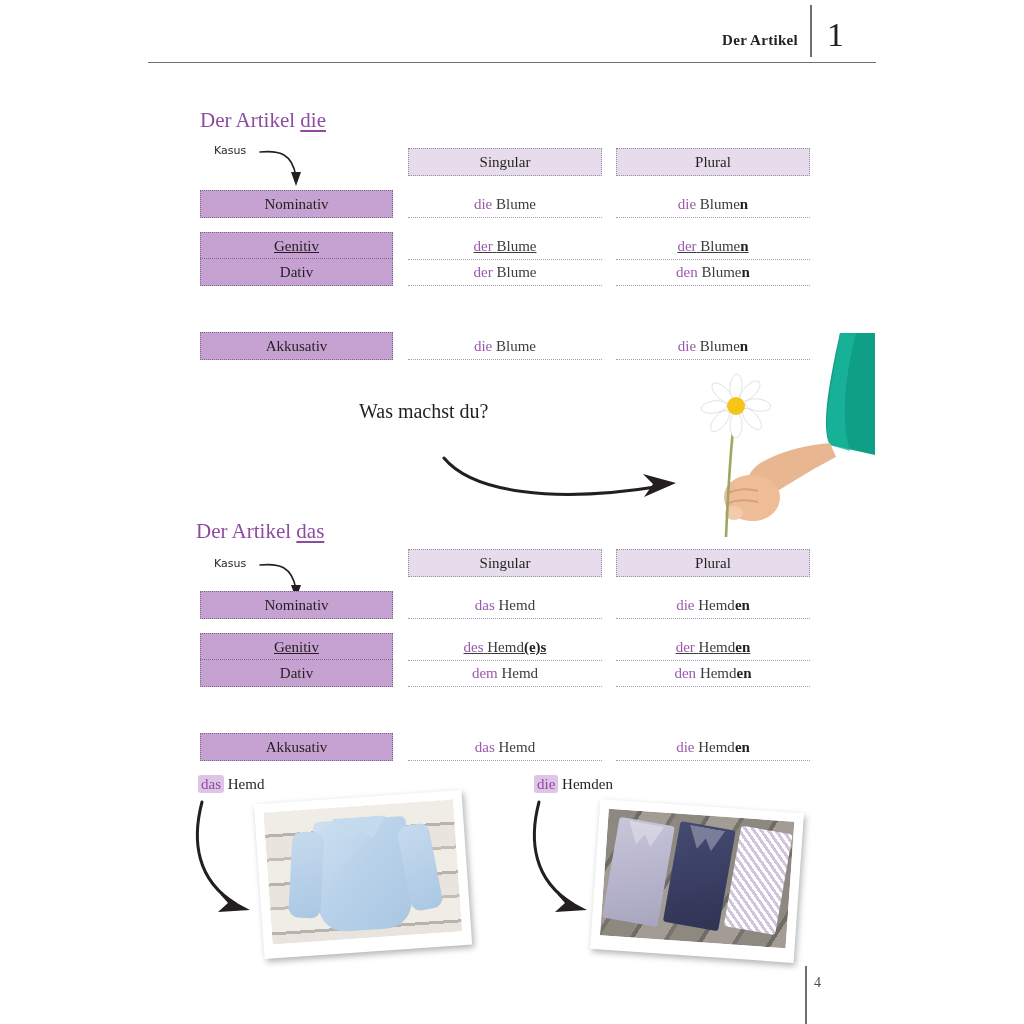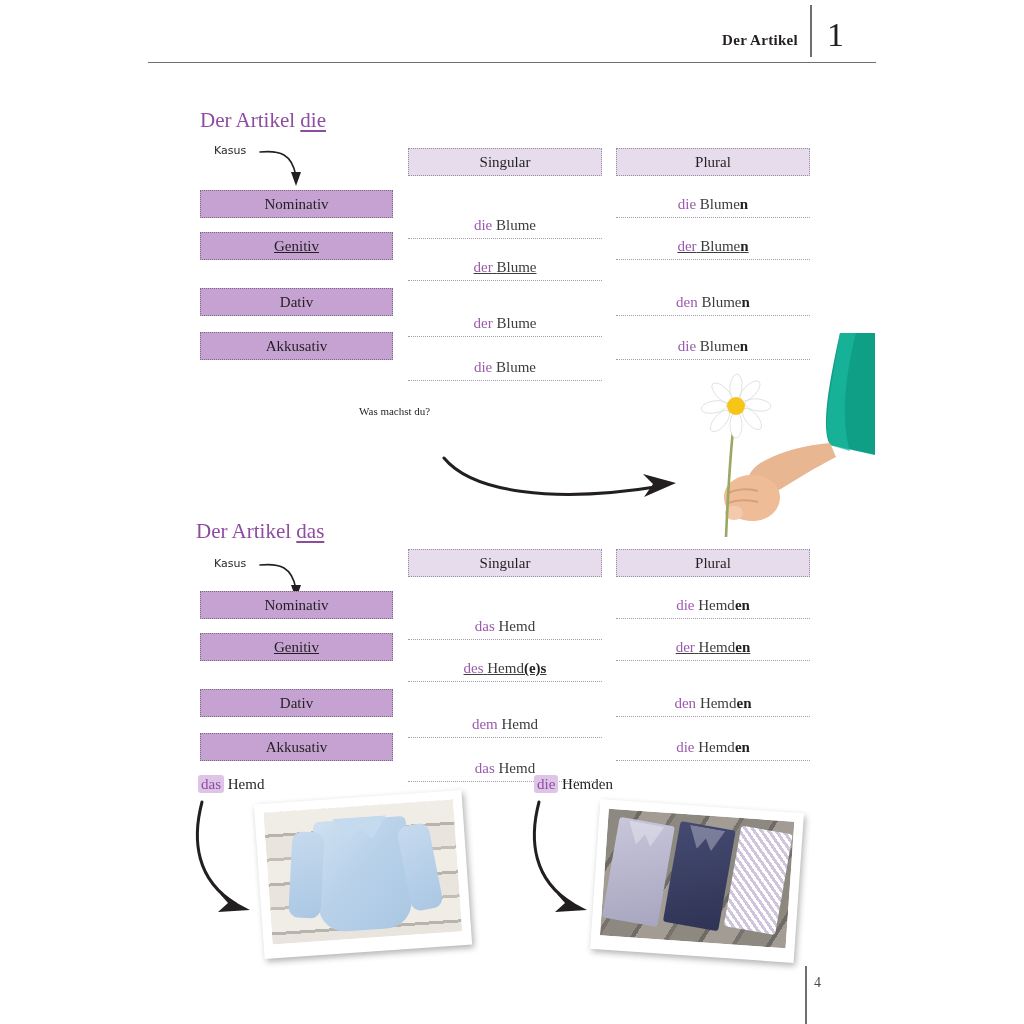--- a/index.html
+++ b/index.html
@@ -123,37 +123,37 @@
   .val-cell {
     position: absolute;
     height: 28px;
     line-height: 28px;
     text-align: center;
     font-size: 15px;
     color: #3c3c3c;
     border-bottom: 1px dotted #a79bb0;
     box-sizing: border-box;
   }
-  .val-cell.singular { left: 208px; width: 194px; margin-top: 21px; }
+  .val-cell.singular { left: 208px; width: 194px; }
   .val-cell.plural   { left: 416px; width: 194px; text-align: center; }
   .val-cell .art { color: #9b59ad; }
   .val-cell .end { font-weight: bold; color: #231f20; }
 
   
   .r0 { top: 42px; }
   .r1 { top: 84px; text-decoration: underline; }
-  .r2 { top: 140px; }
+  .r2 { top: 110px; }
   .r3 { top: 184px; }
 
   
   #example-block {
     position: absolute;
     left: 359px;
     top: 396px;
-    font-size: 11px;
+    font-size: 20px;
     color: #231f20;
     line-height: 31px;
     text-align: center;
   }
   .hl {
     background: #dec4e6;
     color: #8e4ca0;
     border-radius: 3px;
     padding: 1px 3px;
   }

